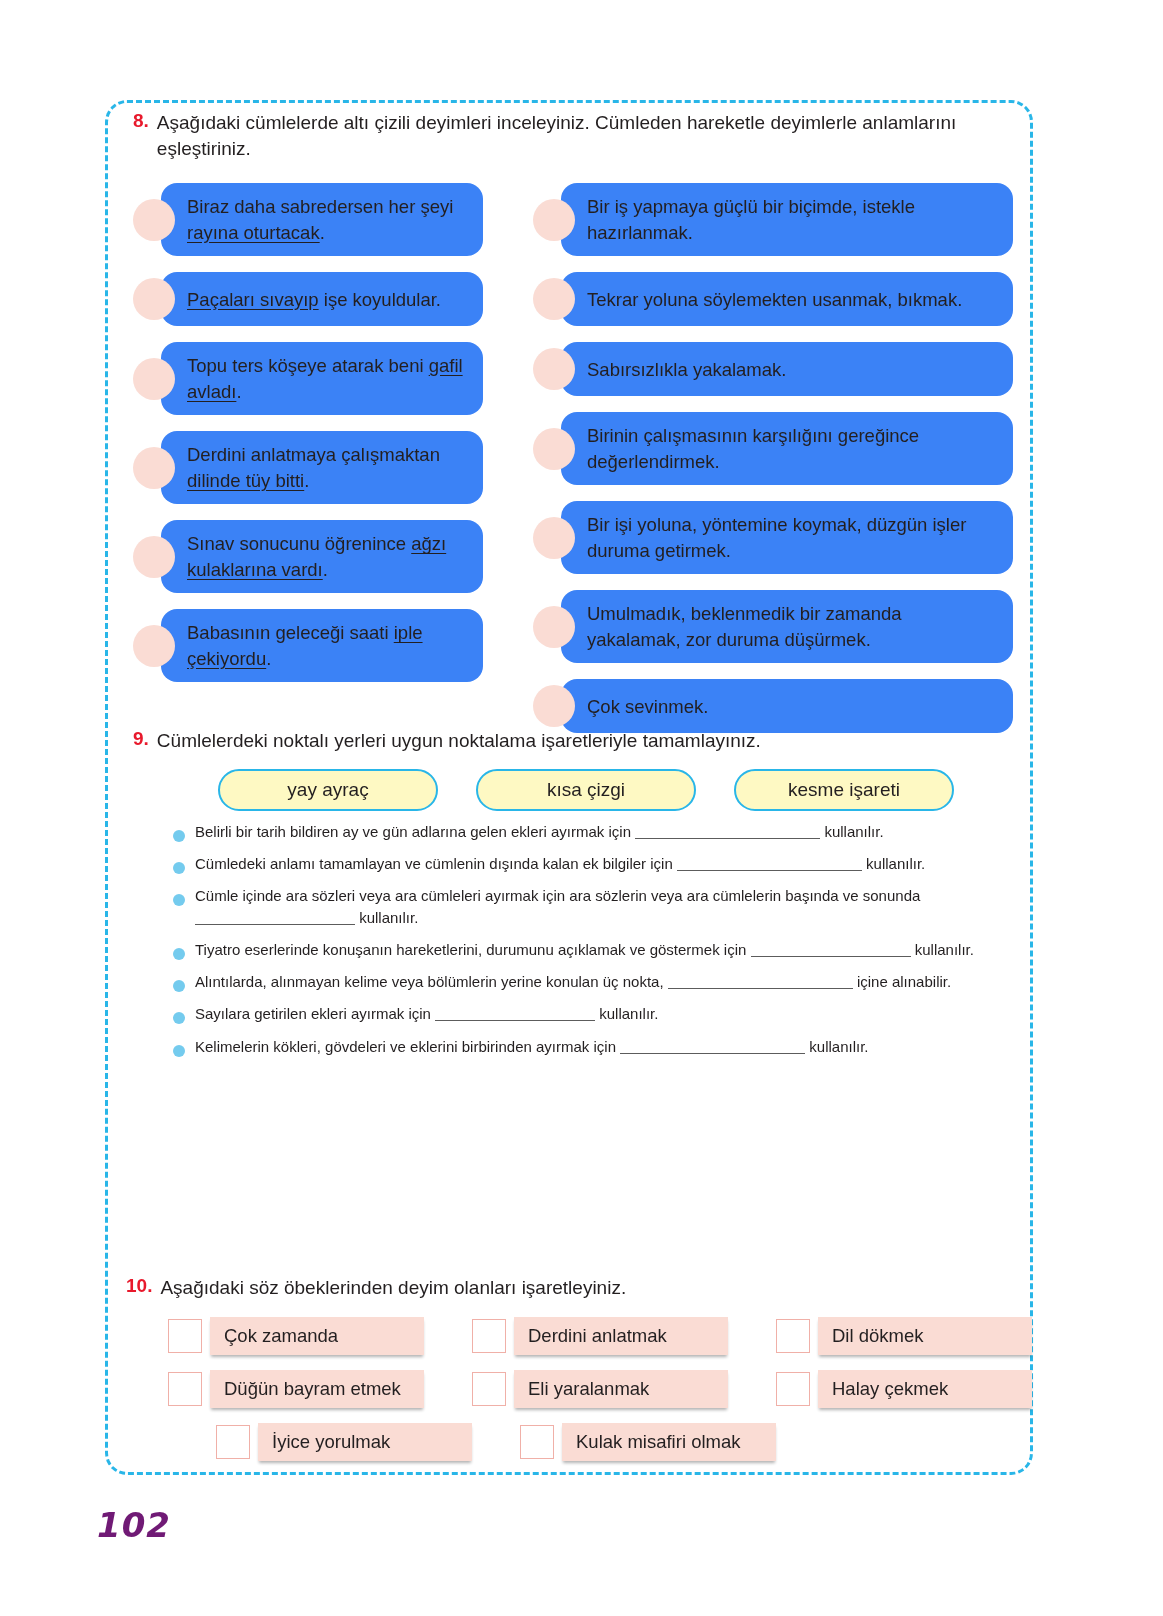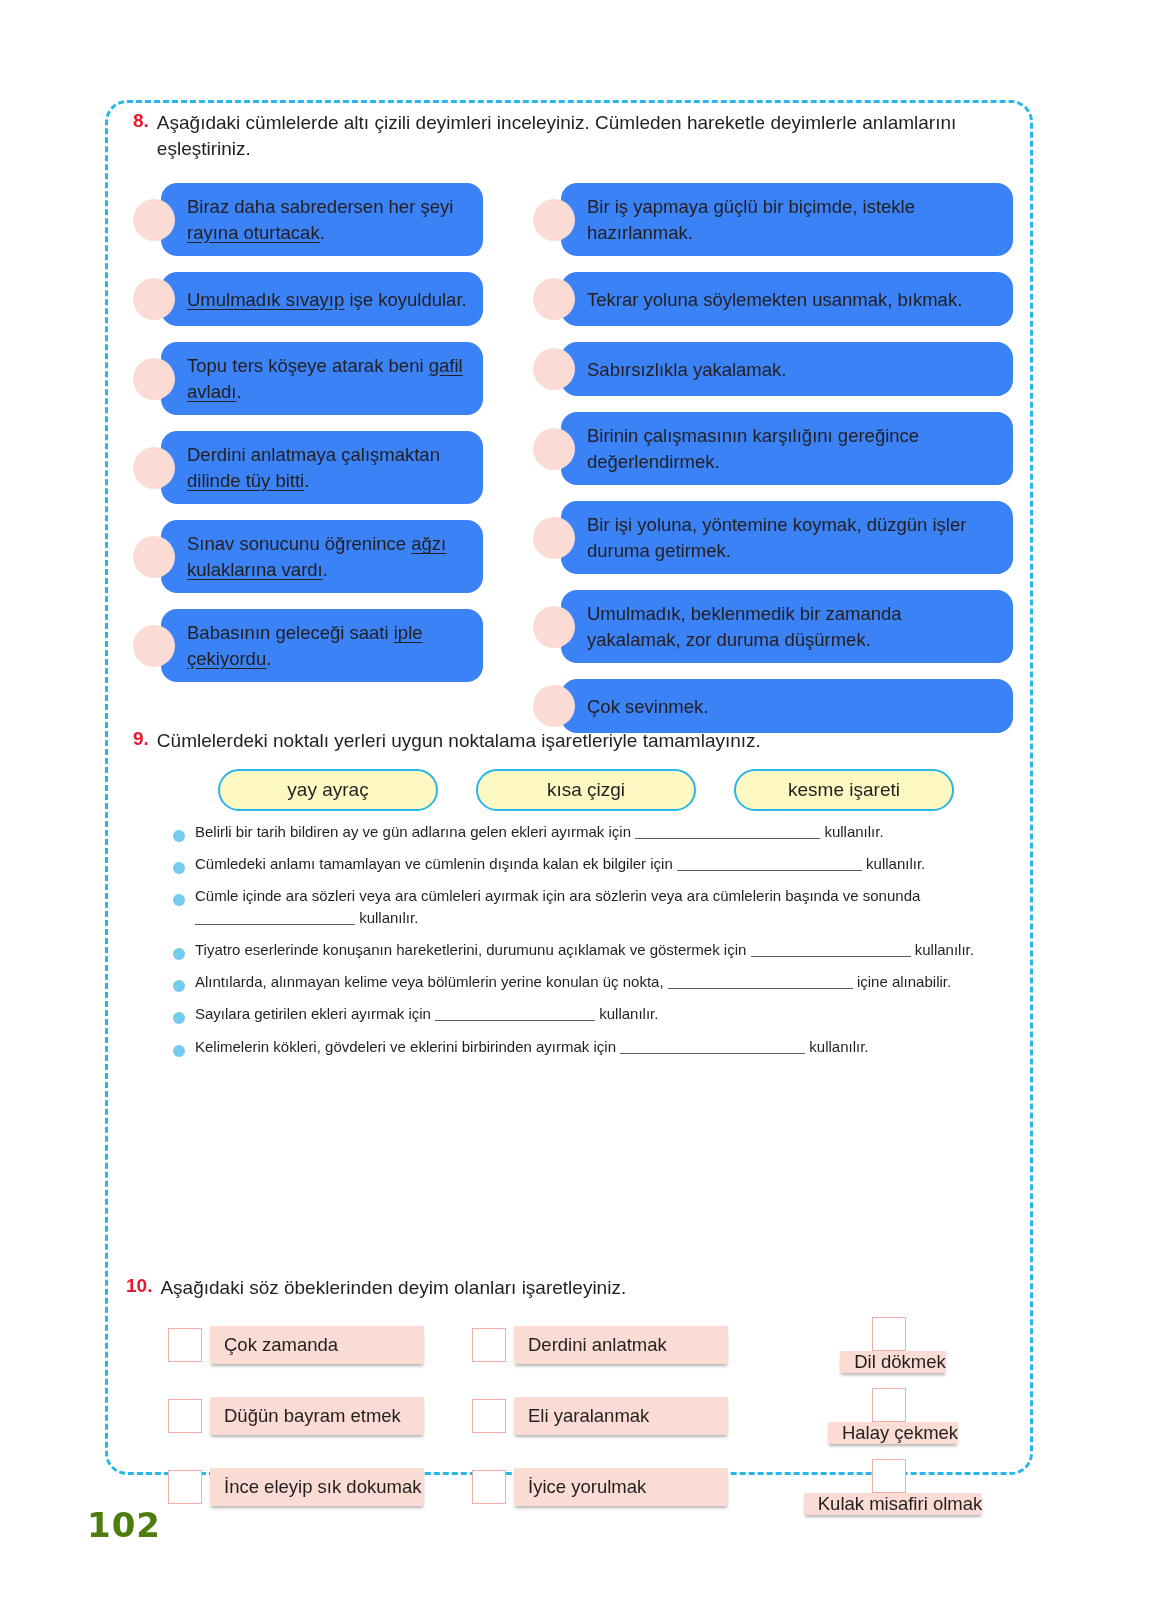--- a/index.html
+++ b/index.html
@@ -160,21 +160,21 @@
     display: flex;
     gap: 0;
   }
   .s10-cell {
     display: flex;
     align-items: center;
     width: 256px;
     flex: 0 0 256px;
   }
   .s10-cell.c2 { margin-left: 48px; }
-  .s10-cell.c3 { margin-left: 37px; flex-direction: column; }
+  .s10-cell.c3 { margin-left: 48px; }
   .s10-checkbox {
     width: 34px; height: 34px;
     border: 1.5px solid #f0b0a8;
     background: #ffffff;
     flex: 0 0 34px;
     margin-right: 8px;
   }
   .s10-label {
     background: #fadcd4;
     height: 38px;
@@ -183,26 +183,27 @@
     padding-left: 14px;
     font-size: 18.5px;
     flex: 1;
     box-shadow: 0 3px 3px -1px rgba(0,0,0,0.30);
     white-space: nowrap;
   }
 
   
   #page-number {
     position: absolute;
-    left: 87px; top: 1505px;
+    left: 97px; top: 1505px;
     font-size: 34px;
     font-weight: bold;
     letter-spacing: 1px;
-    color: #4d7c0f;
+    color: #701a75;
     font-family: "DejaVu Sans", sans-serif;
+    font-style: italic;
   }
 </style>
 </head>
 <body>
 
 <div id="dashed-frame"></div>
 
 <div id="section8">
   <div id="s8-head">
     <span class="qnum">8.</span>
@@ -213,21 +214,21 @@
     <div id="s8-left">
         <div class="match-row">
           <div class="match-dot"></div>
           <div class="match-pill">
             <span>Biraz daha sabredersen her şeyi <span class="u">rayına oturtacak</span>.</span>
           </div>
         </div>
         <div class="match-row">
           <div class="match-dot"></div>
           <div class="match-pill">
-            <span><span class="u">Umulmadık sıvayıp</span> işe koyuldular.</span>
+            <span><span class="u">Paçaları sıvayıp</span> işe koyuldular.</span>
           </div>
         </div>
         <div class="match-row">
           <div class="match-dot"></div>
           <div class="match-pill">
             <span>Topu ters köşeye atarak beni <span class="u">gafil avladı</span>.</span>
           </div>
         </div>
         <div class="match-row">
           <div class="match-dot"></div>
@@ -371,24 +372,20 @@
         <div class="s10-cell c2">
           <div class="s10-checkbox"></div>
           <div class="s10-label">Eli yaralanmak</div>
         </div>
         <div class="s10-cell c3">
           <div class="s10-checkbox"></div>
           <div class="s10-label">Halay çekmek</div>
         </div>
       </div>
       <div class="s10-row">
-        <div class="s10-cell">
-          <div class="s10-checkbox"></div>
-          <div class="s10-label">İnce eleyip sık dokumak</div>
-        </div>
         <div class="s10-cell c2">
           <div class="s10-checkbox"></div>
           <div class="s10-label">İyice yorulmak</div>
         </div>
         <div class="s10-cell c3">
           <div class="s10-checkbox"></div>
           <div class="s10-label">Kulak misafiri olmak</div>
         </div>
       </div>
     </div>

